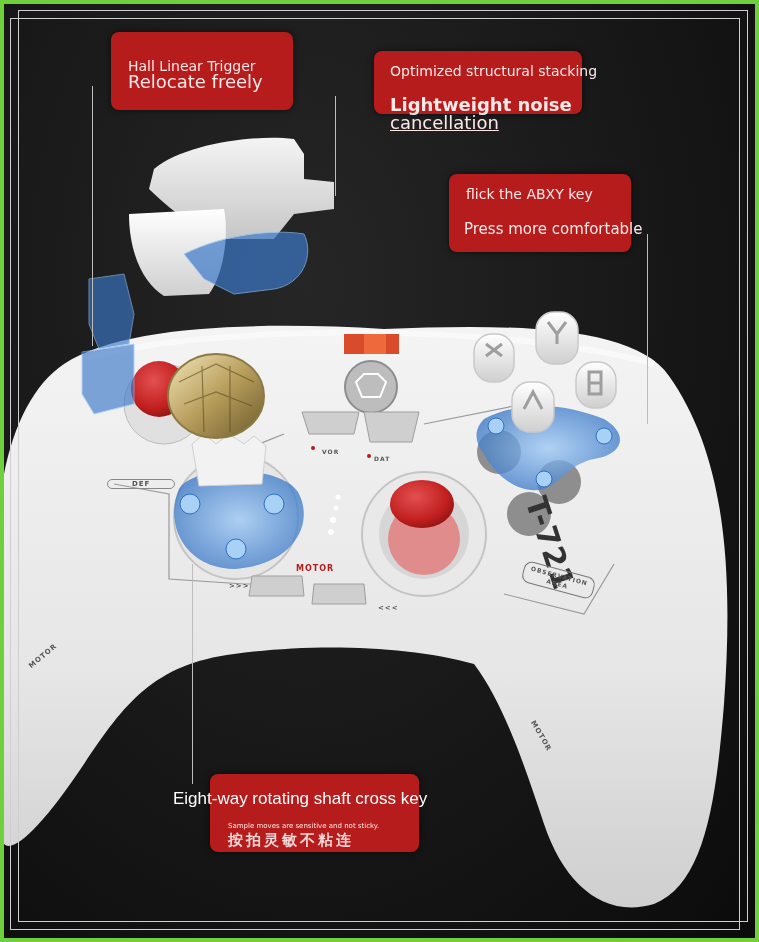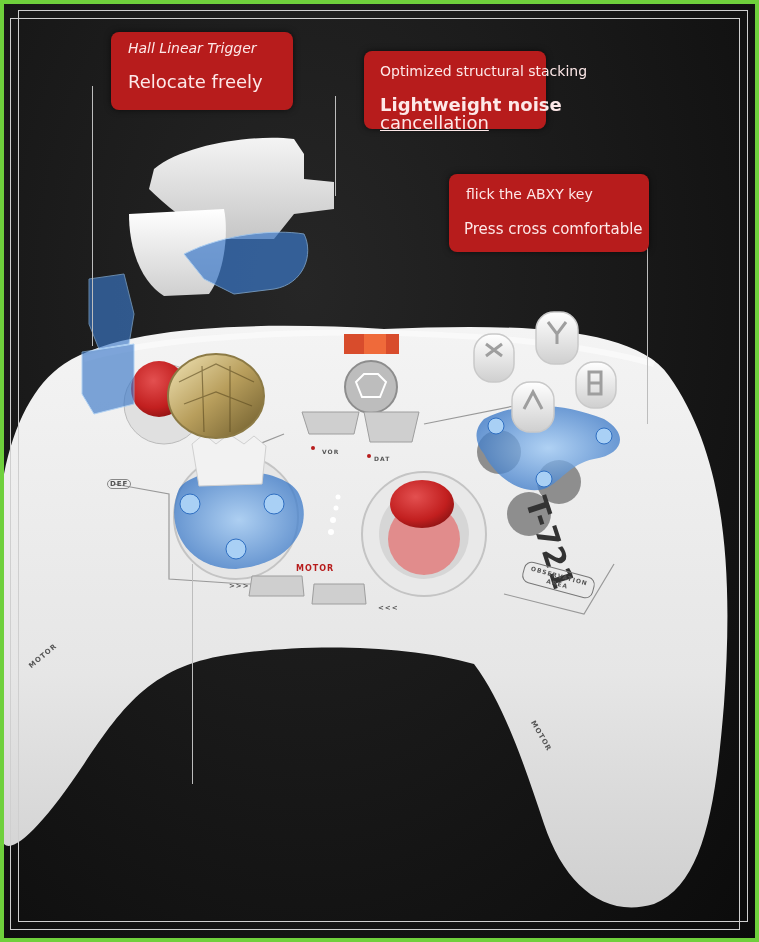--- a/index.html
+++ b/index.html
@@ -138,49 +138,54 @@
 
     <path d="M150,165 C180,140 250,130 290,135 L300,150 L300,175 L330,178 L330,205 L290,210 L270,235 L210,235 C185,220 160,200 145,185 Z" fill="url(#shellG)" opacity="0.95"></path>
     <path d="M125,210 L220,205 C225,230 220,270 205,290 L160,292 C140,280 125,250 125,210 Z" fill="url(#shellG)"></path>
     <path d="M180,250 C220,230 270,225 300,230 C310,250 300,280 270,285 L230,290 L200,275 Z" fill="#3b78c8" opacity="0.7" stroke="#8fc0f2"></path>
     <path d="M85,275 L120,270 L130,310 L125,340 L95,345 L85,320 Z" fill="#3b78c8" opacity="0.65" stroke="#8fc0f2"></path>
     <path d="M78,348 L130,340 L130,400 L90,410 L78,390 Z" fill="#3b78c8" opacity="0.65" stroke="#8fc0f2"></path>
   </svg>
 
   <div class="ctl-label" style="left:548px;top:488px;font-size:30px;color:#333;transform:rotate(72deg);transform-origin:left top;">T-721</div>
   <div class="ctl-label" style="left:292px;top:560px;font-size:8px;color:#b71c1c;">MOTOR</div>
-  <div class="ctl-label" style="left:103px;top:475px;font-size:7px;border:1px solid #888;border-radius:6px;padding:0 2px;">DEF</div>
+  <div class="ctl-label" style="left:103px;top:475px;font-size:7px;border:1px solid #888;border-radius:6px;padding:0 24px;">DEF</div>
   <div class="ctl-label" style="left:318px;top:444px;font-size:6px;">VOR</div>
   <div class="ctl-label" style="left:370px;top:451px;font-size:6px;">DAT</div>
   <div class="ctl-label" style="left:518px;top:565px;font-size:6px;line-height:8px;border:1px solid #777;border-radius:8px;padding:2px 6px;text-align:center;transform:rotate(15deg);">
     <div>OBSERVATION</div>
     <div>AREA</div>
   </div>
   <div class="ctl-label" style="left:22px;top:648px;font-size:7px;transform:rotate(-40deg);">MOTOR</div>
   <div class="ctl-label" style="left:520px;top:728px;font-size:7px;transform:rotate(60deg);">MOTOR</div>
   <div class="ctl-label" style="left:225px;top:578px;font-size:7px;">&gt;&gt;&gt;</div>
   <div class="ctl-label" style="left:374px;top:600px;font-size:7px;">&lt;&lt;&lt;</div>
 
   <div class="leader" style="left:88px;top:82px;height:260px;"></div>
   <div class="leader" style="left:331px;top:92px;height:100px;"></div>
   <div class="leader" style="left:643px;top:230px;height:190px;"></div>
   <div class="leader" style="left:188px;top:560px;height:220px;"></div>
 
   <div class="callout" style="left:107px;top:28px;width:182px;height:78px;">
-    <div class="l1" style="left:17px;top:8px;font-style:italic;">Hall Linear Trigger</div>
+    <div class="l1" style="left:17px;top:26px;">Hall Linear Trigger</div>
     <div class="l2" style="left:17px;top:40px;">Relocate freely</div>
   </div>
 
-  <div class="callout" style="left:360px;top:47px;width:182px;height:78px;">
+  <div class="callout" style="left:370px;top:47px;width:182px;height:63px;padding-left:26px;">
     <div class="l1" style="left:16px;top:12px;">Optimized structural stacking</div>
     <div class="l2" style="left:16px;top:44px;font-weight:bold;">Lightweight noise</div>
     <div class="l2" style="left:16px;top:62px;text-decoration:underline;">cancellation</div>
   </div>
 
-  <div class="callout" style="left:445px;top:170px;width:200px;height:78px;">
+  <div class="callout" style="left:445px;top:170px;width:182px;height:78px;">
     <div class="l1" style="left:17px;top:12px;">flick the ABXY key</div>
-    <div class="l1" style="left:15px;top:46px;font-size:15px;">Press cross comfortable</div>
+    <div class="l1" style="left:15px;top:46px;font-size:15px;">Press more comfortable</div>
   </div>
 
+  <div class="callout" style="left:206px;top:770px;width:209px;height:78px;">
+    <div class="l2" style="left:-37px;top:15px;font-size:17px;font-family:'Liberation Sans',sans-serif;color:#fff;">Eight-way rotating shaft cross key</div>
+    <div class="l1" style="left:18px;top:48px;font-size:7px;">Sample moves are sensitive and not sticky.</div>
+    <div class="l1" style="left:18px;top:57px;font-size:15px;font-weight:bold;color:#f4d6d6;letter-spacing:3px;">按拍灵敏不粘连</div>
+  </div>
 
   <div class="frame-line frame-a"></div>
   <div class="frame-line frame-b"></div>
 </div>
 
 </body></html>

